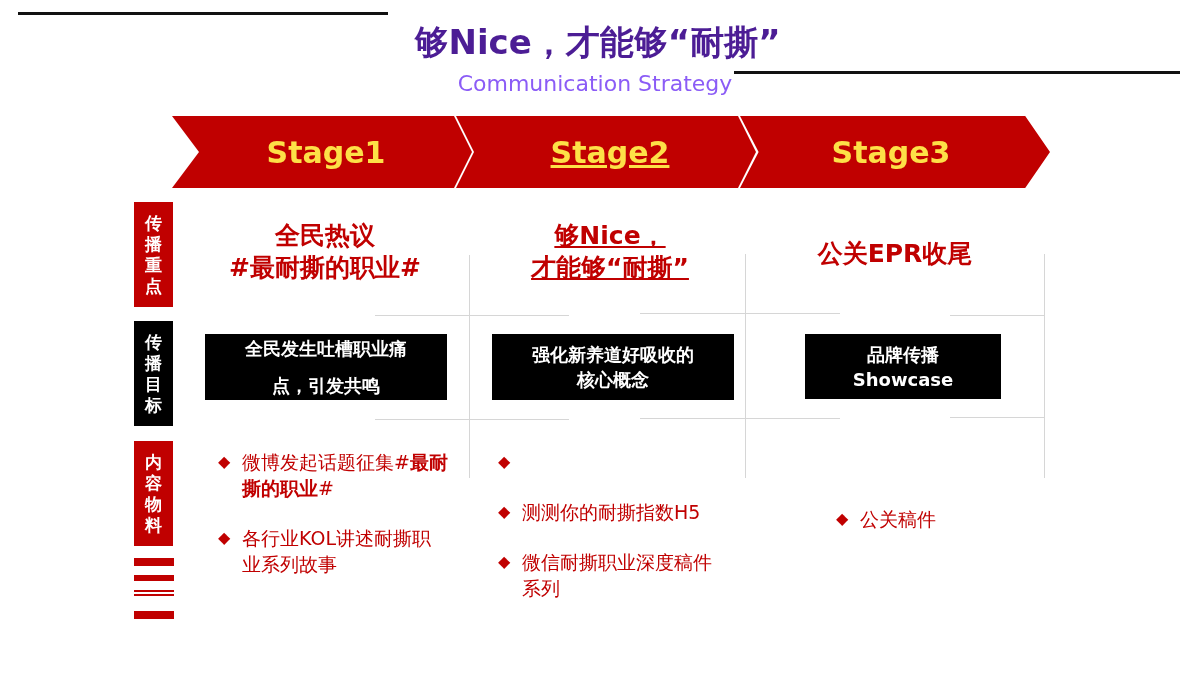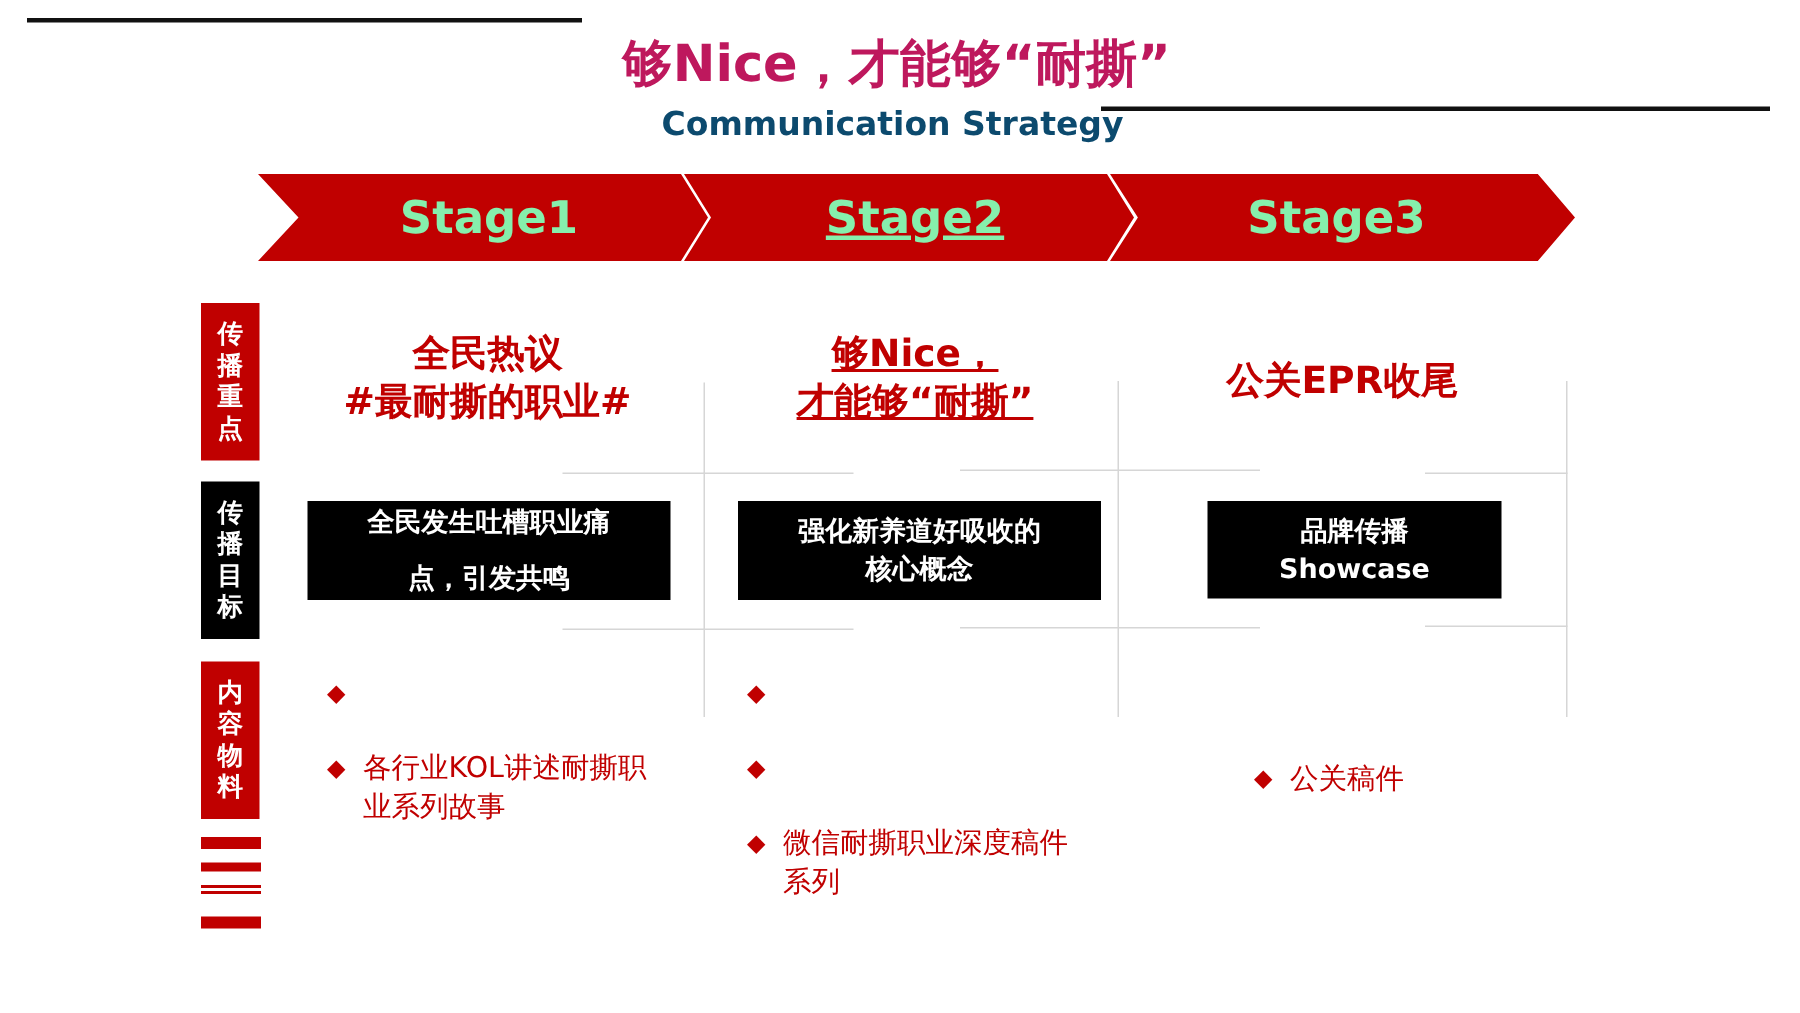--- a/index.html
+++ b/index.html
@@ -4,26 +4,26 @@
   <style>
     * { margin: 0; padding: 0; box-sizing: border-box; }
     html, body { width: 1200px; height: 675px; background: #ffffff; overflow: hidden; }
     body { position: relative; font-family: "DejaVu Sans", "Liberation Sans", sans-serif; }
 
     .rule { position: absolute; height: 3px; background: #111; }
     .rule-top { left: 18px; top: 12px; width: 370px; }
     .rule-right { left: 734px; top: 71px; width: 446px; }
 
     .title { position: absolute; left: 0; width: 1195px; top: 20px; text-align: center;
-      color: #be185d; font-weight: bold; font-size: 34px; letter-spacing: 0px; }
+      color: #4c1d95; font-weight: bold; font-size: 34px; letter-spacing: 0px; }
     .subtitle { position: absolute; left: 430px; top: 71px; width: 330px; text-align: center;
-      color: #0c4a6e; font-weight: bold; font-size: 22px; }
+      color: #8b5cf6; font-weight: normal; font-size: 22px; }
 
     .stages { position: absolute; left: 172px; top: 116px; width: 880px; height: 54px; }
-    .stage { position: absolute; top: 0; height: 58px; background: #c00000; color: #86efac;
+    .stage { position: absolute; top: 0; height: 72px; background: #c00000; color: #fde047;
       font-weight: bold; font-size: 30px; display: flex; align-items: center; justify-content: center; }
     .stage-1 { left: 0; width: 300px; clip-path: polygon(0 0, 94% 0, 100% 50%, 94% 100%, 0 100%, 9% 50%); }
     .stage-2 { left: 284px; width: 300px; clip-path: polygon(0 0, 94% 0, 100% 50%, 94% 100%, 0 100%, 6% 50%); text-decoration: underline; }
     .stage-3 { left: 568px; width: 310px; clip-path: polygon(0 0, 92% 0, 100% 50%, 92% 100%, 0 100%, 6% 50%); }
     .stage span { position: relative; }
     .stage-1 span { left: 4px; }
     .stage-2 span { left: 4px; }
     .stage-3 span { left: -4px; }
 
     .row-label { position: absolute; left: 134px; width: 39px; color: #fff; font-weight: bold;
@@ -144,33 +144,35 @@
   <div>核心概念</div>
 </div>
 <div class="goal goal-3">
   <div>品牌传播</div>
   <div>Showcase</div>
 </div>
 
 <div class="bullets bullets-1">
   <div class="bullet">
     <span class="dia">◆</span>
+    <span class="btext"><span>微博发起话题征集#</span><strong>最耐撕的职业</strong><span>#</span></span>
   </div>
   <div class="bullet">
     <span class="dia">◆</span>
     <span class="btext">各行业KOL讲述耐撕职业系列故事</span>
   </div>
 </div>
 
 <div class="bullets bullets-2">
   <div class="bullet">
     <span class="dia">◆</span>
   </div>
   <div class="bullet">
     <span class="dia">◆</span>
+    <span class="btext">测测你的耐撕指数H5</span>
   </div>
   <div class="bullet">
     <span class="dia">◆</span>
     <span class="btext">微信耐撕职业深度稿件系列</span>
   </div>
 </div>
 
 <div class="bullets bullets-3">
   <div class="bullet">
     <span class="dia">◆</span>

